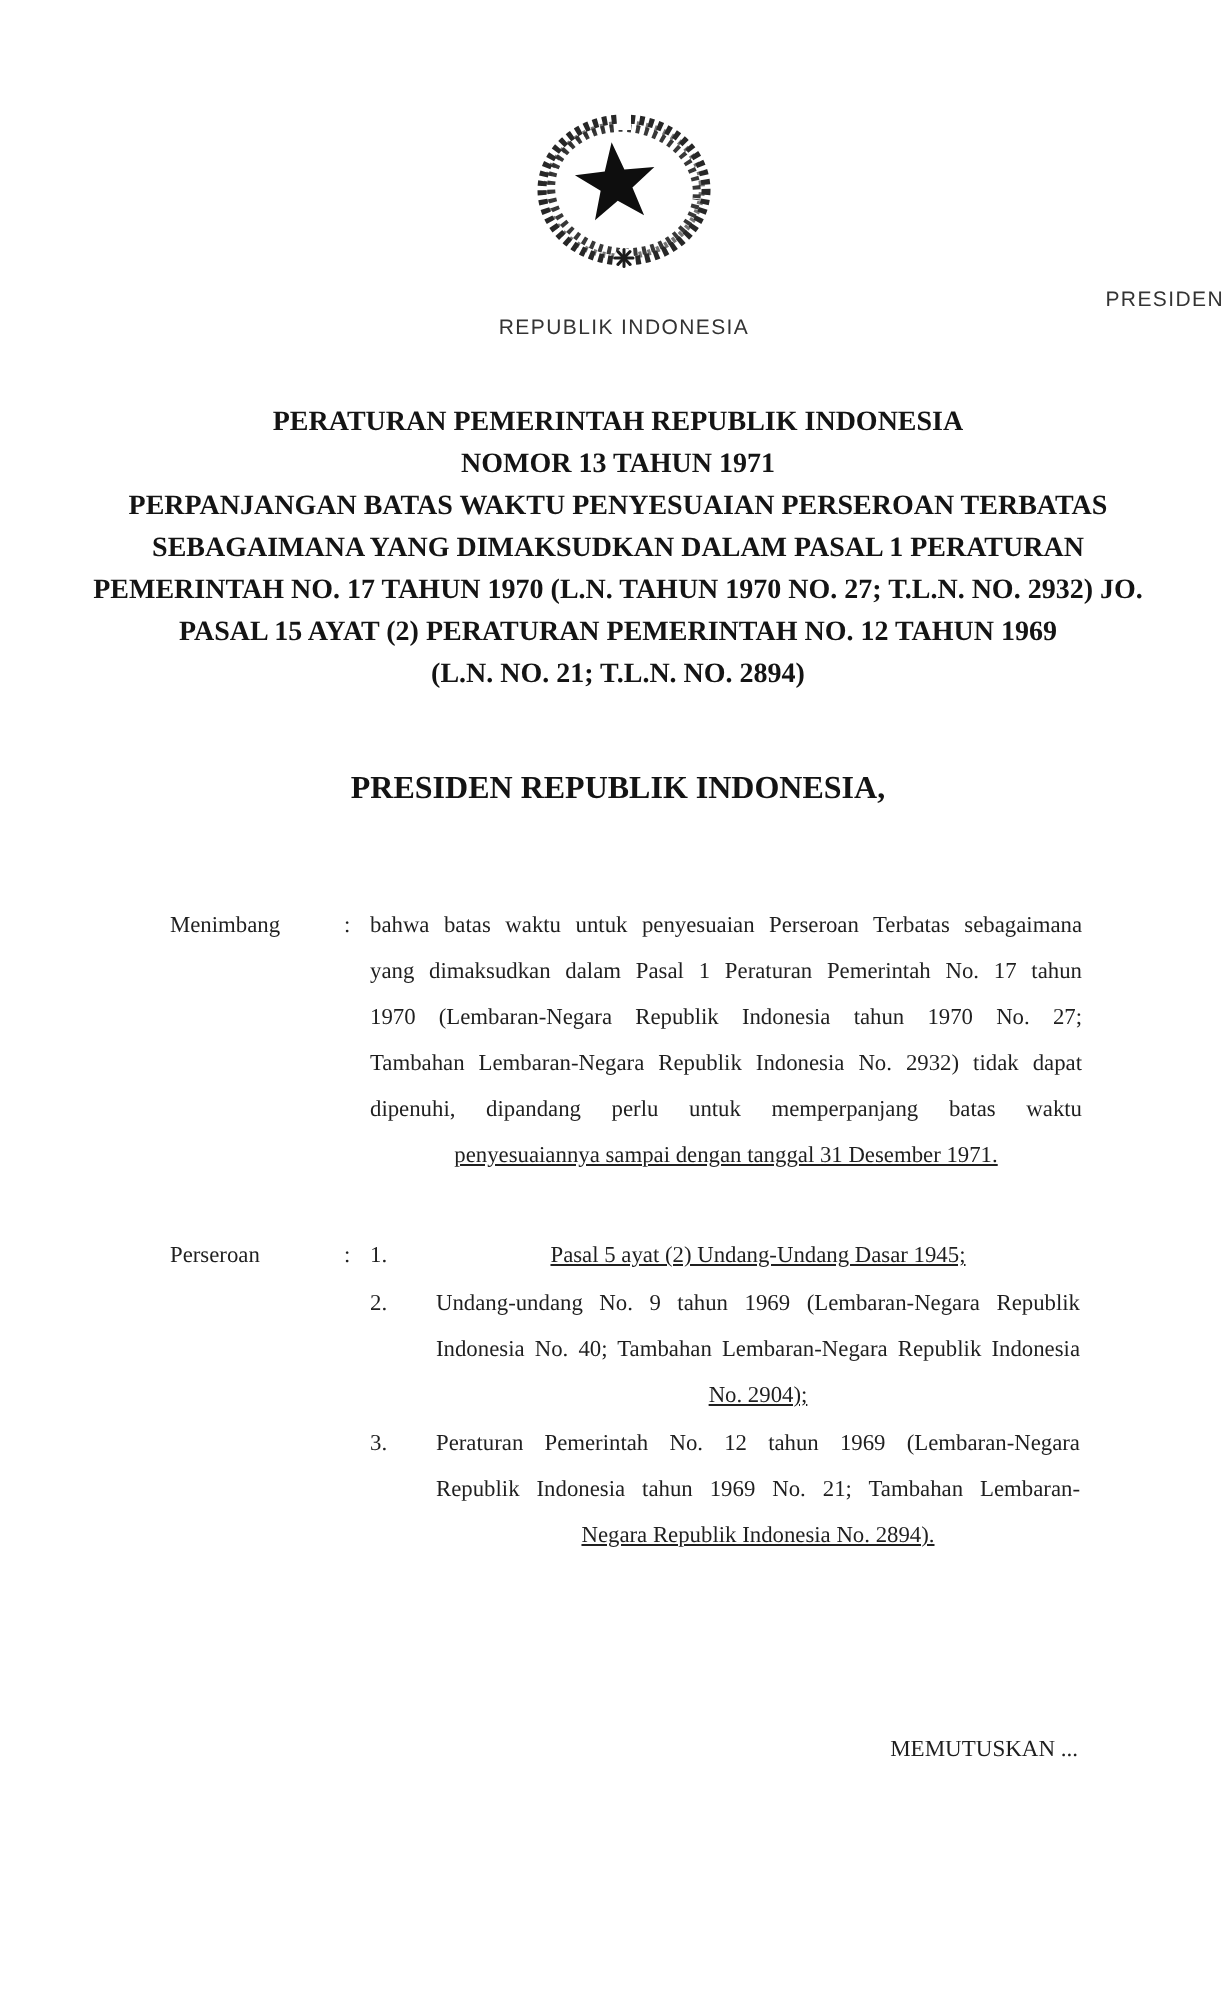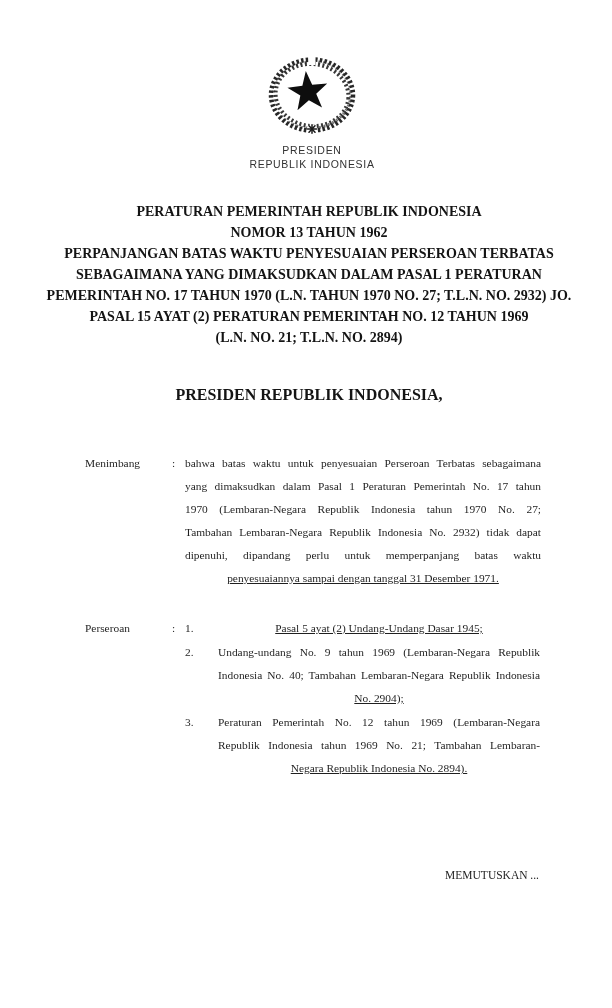--- a/index.html
+++ b/index.html
@@ -17,21 +17,21 @@
   .emblem-wrap {
     position: absolute;
     left: 267px;
     top: 55px;
     width: 90px;
     height: 80px;
   }
   .org-line1 {
     position: absolute;
     left: 12px; top: 144px; width: 600px;
-    text-align: center;
+    text-align: right;
     font-family: "Liberation Sans", "DejaVu Sans", sans-serif;
     font-size: 10.5px;
     letter-spacing: 0.7px;
     color: #333333;
   }
   .org-line2 {
     position: absolute;
     left: 12px; top: 158px; width: 600px;
     text-align: center;
     font-family: "Liberation Sans", "DejaVu Sans", sans-serif;
@@ -129,21 +129,21 @@
         <line x1="45" y1="69.8" x2="45" y2="78.2"></line>
       </g>
       <circle cx="45" cy="74" r="1.4" fill="#1b1b1b"></circle>
     </svg>
   </div>
   <div class="org-line1">PRESIDEN</div>
   <div class="org-line2">REPUBLIK INDONESIA</div>
 
   <div class="title-block">
     <div>PERATURAN PEMERINTAH REPUBLIK INDONESIA</div>
-    <div>NOMOR 13 TAHUN 1962</div>
+    <div>NOMOR 13 TAHUN 1971</div>
     <div>PERPANJANGAN BATAS WAKTU PENYESUAIAN PERSEROAN TERBATAS</div>
     <div>SEBAGAIMANA YANG DIMAKSUDKAN DALAM PASAL 1 PERATURAN</div>
     <div>PEMERINTAH NO. 17 TAHUN 1970 (L.N. TAHUN 1970 NO. 27; T.L.N. NO. 2932) JO.</div>
     <div>PASAL 15 AYAT (2) PERATURAN PEMERINTAH NO. 12 TAHUN 1969</div>
     <div>(L.N. NO. 21; T.L.N. NO. 2894)</div>
   </div>
 
   <div class="salutation">PRESIDEN REPUBLIK INDONESIA,</div>
 
   <div class="label" style="top:452px">Menimbang</div>

